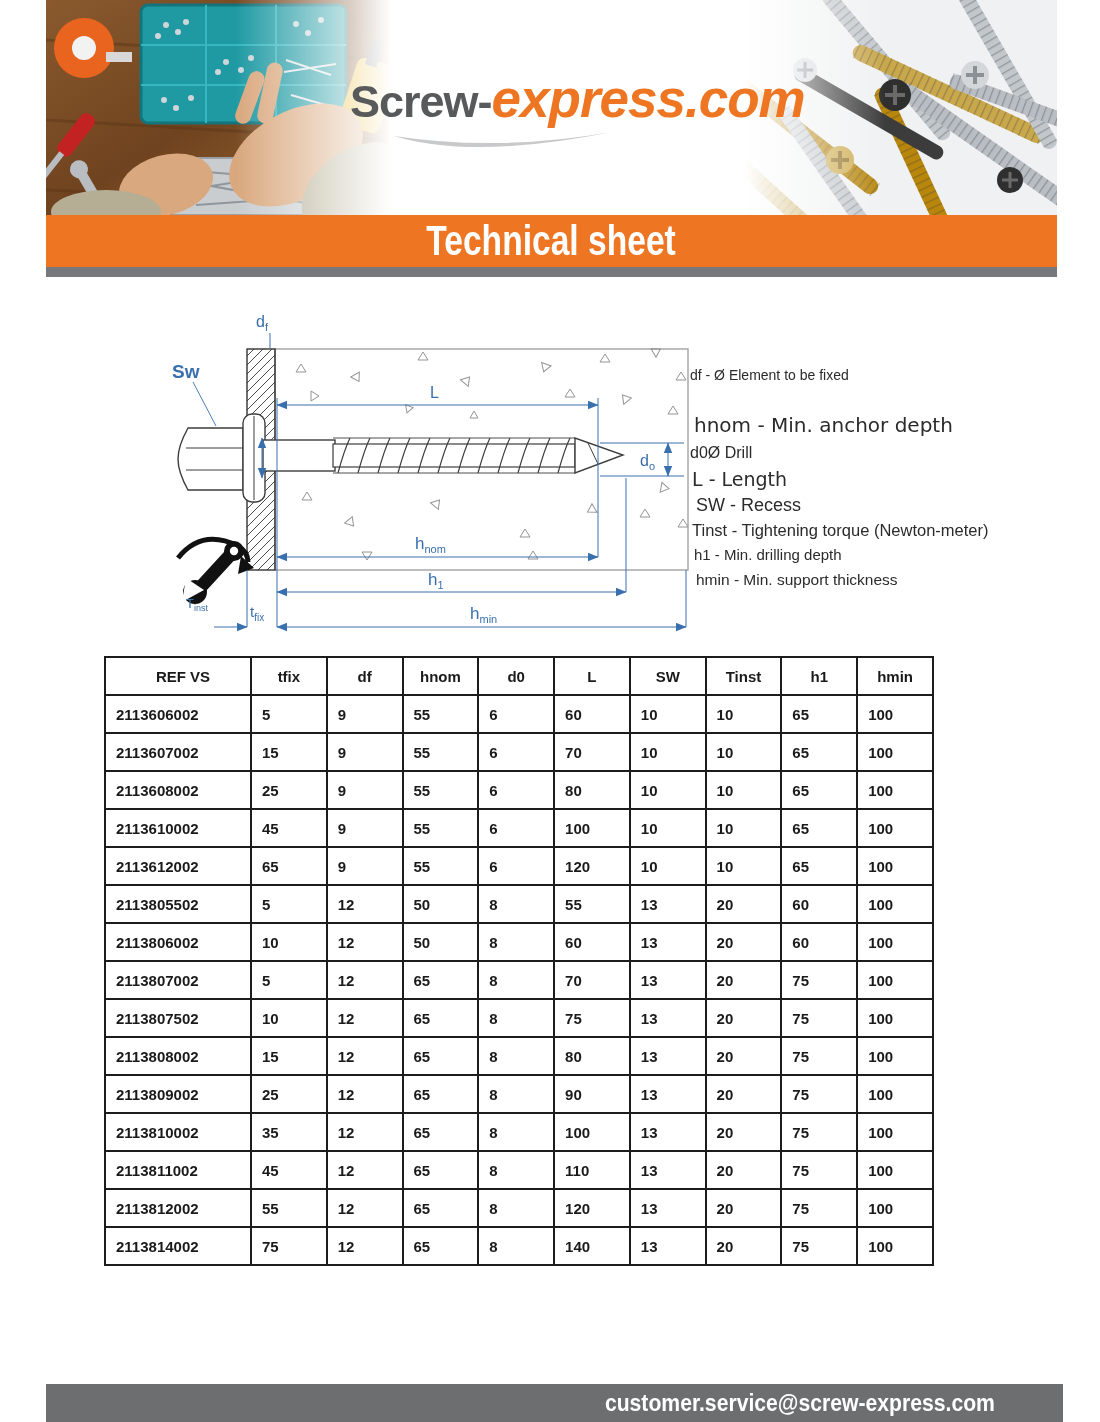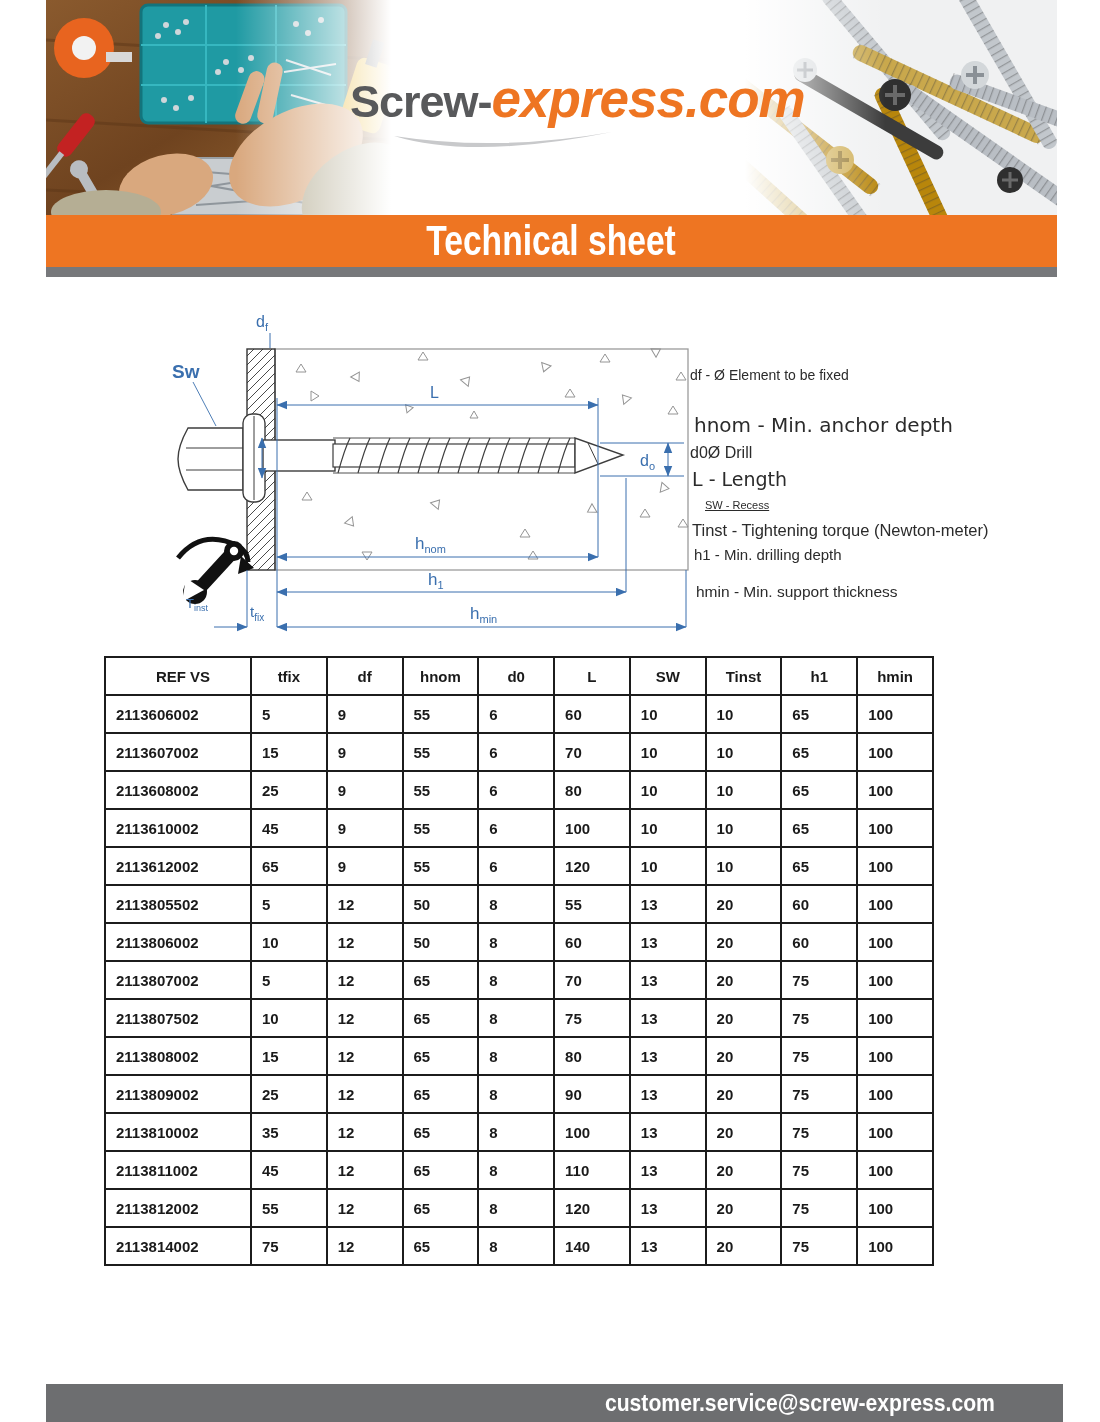--- a/index.html
+++ b/index.html
@@ -29,24 +29,24 @@
   .banner-underline{position:absolute;left:46px;top:267px;width:1011px;height:10px;background:var(--bar-gray);}
   
   .diagram{position:absolute;left:150px;top:295px;width:560px;height:365px;}
   .legend{position:absolute;left:688px;top:364px;width:372px;color:#2b2b2b;}
   .legend div{white-space:nowrap;}
   .lg0{font-size:15px;line-height:24px;padding-left:8px;}
   .lg1{font-size:14px;line-height:22px;padding-left:2px;}
   .lg2{font-size:20px;line-height:30px;padding-left:6px;font-family:"DejaVu Sans",sans-serif;margin-top:24px;}
   .lg3{font-size:16px;line-height:25px;padding-left:2px;}
   .lg4{font-size:19px;line-height:28px;padding-left:4px;font-family:"DejaVu Sans",sans-serif;}
-  .lg5{font-size:11px;line-height:24px;padding-left:17px;text-decoration:underline;}
+  .lg5{font-size:18px;line-height:24px;padding-left:8px;}
   .lg6{font-size:16.5px;line-height:26px;padding-left:4px;}
   .lg7{font-size:15px;line-height:24px;padding-left:6px;}
-  .lg8{font-size:15.5px;line-height:26px;padding-left:8px;margin-top:12px;}
+  .lg8{font-size:15.5px;line-height:26px;padding-left:8px;}
   
   .spec-table{position:absolute;left:104px;top:656px;border-collapse:collapse;table-layout:fixed;width:830px;}
   .spec-table th,.spec-table td{border:2px solid var(--table-border);font-weight:bold;font-size:15px;
         color:#1a1a1a;height:38px;vertical-align:middle;}
   .spec-table th{text-align:center;}
   .spec-table th:first-child{text-align:center;padding-left:10px;}
   .spec-table td{text-align:left;padding-left:10px;}
   .spec-table col.c-ref{width:146px;}
   
   .footer{position:absolute;left:46px;top:1384px;width:1017px;height:38px;background:var(--footer-gray);

